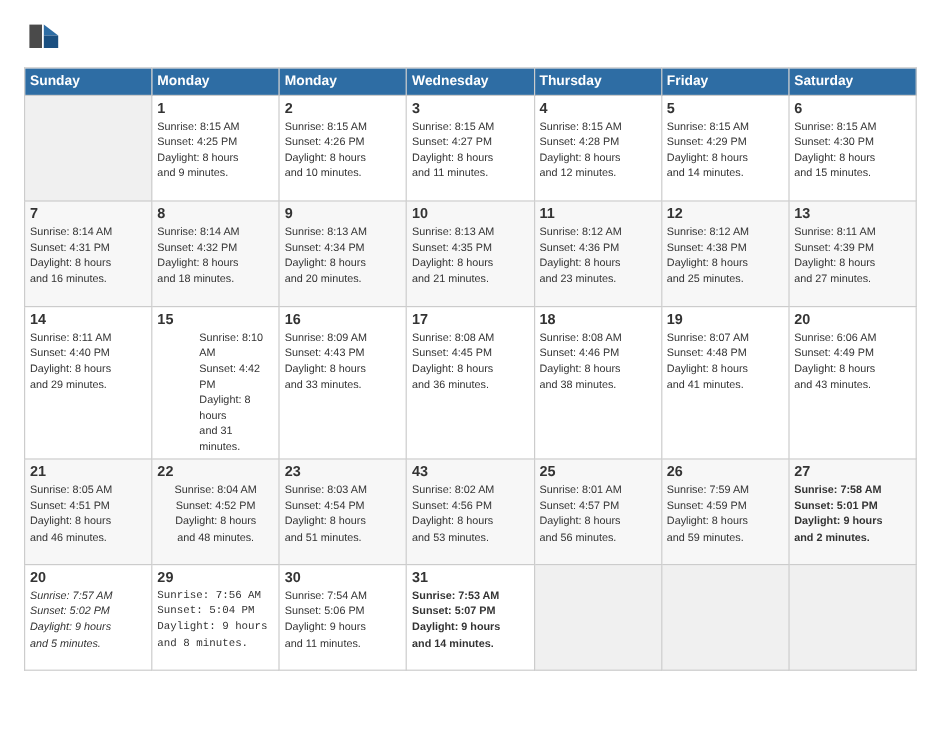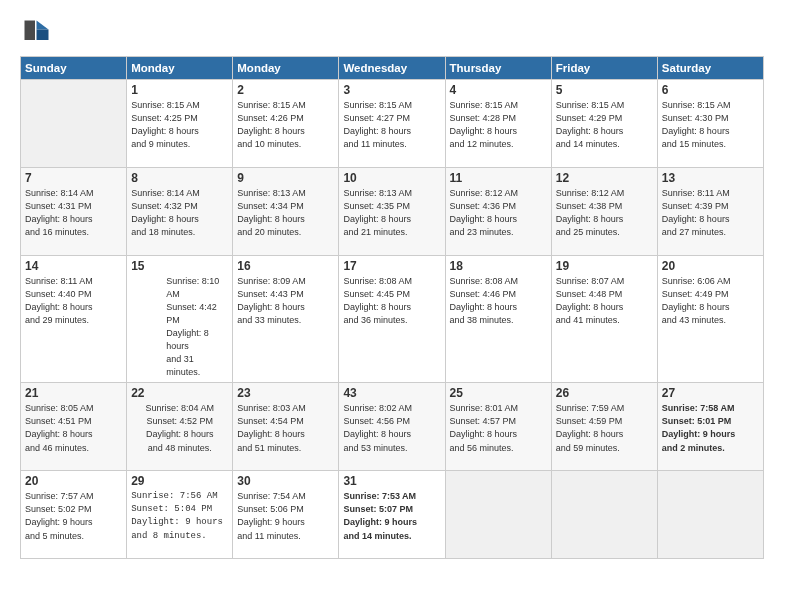--- a/index.html
+++ b/index.html
@@ -323,21 +323,21 @@
             <div class="day-number">27</div>
             <div class="day-info" style="white-space: pre-line; font-weight: bold;">Sunrise: 7:58 AM
 Sunset: 5:01 PM
 Daylight: 9 hours
 and 2 minutes.</div>
           </td>
         </tr>
         <tr>
           <td>
             <div class="day-number">20</div>
-            <div class="day-info" style="white-space: pre-line;">Sunrise: 7:57 AM
+            <div class="day-info" style="white-space: pre-line; font-style: italic;">Sunrise: 7:57 AM
 Sunset: 5:02 PM
 Daylight: 9 hours
 and 5 minutes.</div>
           </td>
           <td>
             <div class="day-number">29</div>
             <div class="day-info" style="white-space: pre-line; font-family: Liberation Mono, monospace;">Sunrise: 7:56 AM
 Sunset: 5:04 PM
 Daylight: 9 hours
 and 8 minutes.</div>

